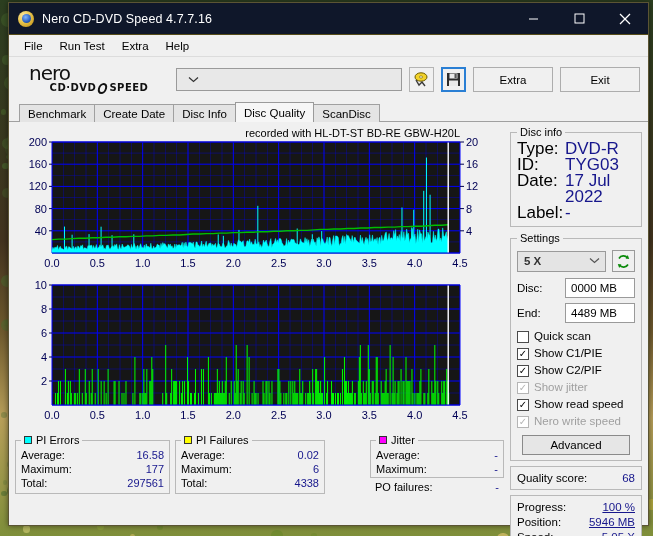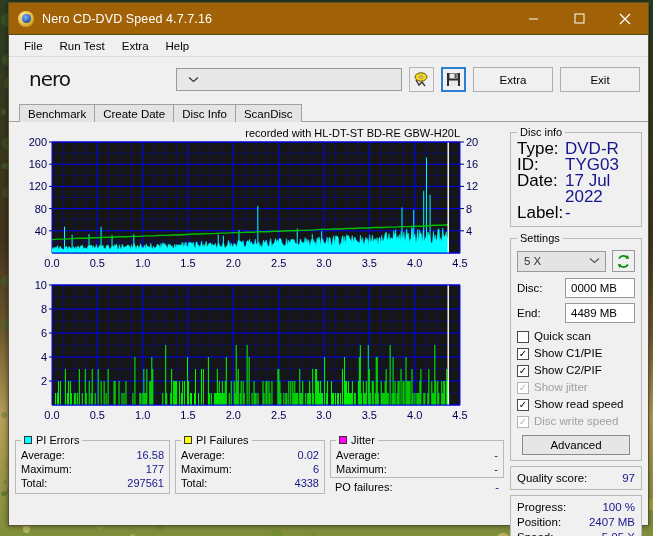--- a/index.html
+++ b/index.html
@@ -23,21 +23,21 @@
   }
   #window {
     position:absolute; left:8px; top:2px; width:641px; height:524px;
     background:#f0f0f0;
     border:1px solid #5b5434;
     display:flex; flex-direction:column;
     box-shadow: 0 0 6px rgba(0,0,0,.5);
   }
   
   #titlebar {
-    height:32px; background:#a16207;
+    height:32px; background:#0f172a;
     display:flex; align-items:center;
     color:#fff; flex:0 0 auto;
     border-bottom:1px solid #564c19;
   }
   #titlebar .appicon {
     width:16px; height:16px; margin:0 8px 0 9px; flex:0 0 auto;
     border-radius:50%;
     background: radial-gradient(circle at 35% 30%, #ffe9a0 0%, #e8c44c 45%, #b8860b 100%);
     position:relative;
   }
@@ -141,21 +141,21 @@
   fieldset.panel { margin:0; }
   fieldset.panel > legend { font-size:11px; padding:0 3px; }
   .inforow { display:flex; font-size:17px; line-height:16px; }
   .inforow .lbl { width:48px; color:#000; flex:0 0 auto; }
   .inforow .val { color:#16168c; }
   .selrow { display:flex; align-items:center; gap:6px; margin:3px 0 6px 0; }
   .speedsel {
     flex:1 1 auto; height:21px; background:#e4e4e4; border:1px solid #9a9a9a;
     display:flex; align-items:center; padding:0 2px 0 6px; font-size:11.5px; color:#333;
   }
-  .speedsel span.t { flex:1 1 auto; }
+  .speedsel span.t { flex:1 1 auto;font-weight:bold; }
   .iconbtn {
     width:23px; height:22px; border:1px solid #9a9a9a; background:#f0f0f0;
     display:flex; align-items:center; justify-content:center; flex:0 0 auto;
   }
   .fieldrow { display:flex; align-items:center; margin-bottom:5px; }
   .fieldrow .lbl { width:48px; font-size:11.5px; }
   .fieldrow .box {
     flex:1 1 auto; height:20px; border:1px solid #9a9a9a; background:#fff;
     display:flex; align-items:center; padding-left:5px; font-size:11.5px; color:#000;
   }
@@ -169,21 +169,21 @@
   .chk.dis .bx { border-color:#b5b5b5; color:#b5b5b5; }
   .advbtn {
     margin:5px auto 0 auto; width:108px; height:20px;
     border:1px solid #8a8a8a; background:#e6e6e6;
     display:flex; align-items:center; justify-content:center; font-size:11.5px;
   }
   .qrow { display:flex; justify-content:space-between; font-size:11.5px; align-items:center; }
   .qrow .v { color:#16168c; }
   .prow { display:flex; justify-content:space-between; font-size:11.5px; line-height:15px; }
   .prow .k { color:#000; }
-  .prow .v { color:#16168c; }
+  .prow .v { color:#16168c;text-decoration:underline; }
 </style>
 </head>
 <body>
 
 <div id="desktop">
     <div class="flower" style="width: 11.9889px; height: 11.9889px; left: 312.34px; top: 477.282px; background: rgb(201, 182, 58); opacity: 0.48;"></div>
     <div class="flower" style="width: 7.49926px; height: 7.49926px; left: 237.373px; top: 508.822px; background: rgb(201, 182, 58); opacity: 0.54;"></div>
     <div class="flower" style="width: 3.14457px; height: 3.14457px; left: 557.832px; top: 504.897px; background: rgb(242, 231, 138); opacity: 0.79;"></div>
     <div class="flower" style="width: 4.58953px; height: 4.58953px; left: 16.5458px; top: 496.398px; background: rgb(143, 163, 60); opacity: 0.54;"></div>
     <div class="flower" style="width: 7.19581px; height: 7.19581px; left: 291.873px; top: 505.058px; background: rgb(233, 216, 74); opacity: 0.48;"></div>
@@ -289,20 +289,25 @@
   <div id="menubar">
     <div class="mi">File</div>
     <div class="mi">Run Test</div>
     <div class="mi">Extra</div>
     <div class="mi">Help</div>
   </div>
 
   <div id="toolbar">
     <div class="logo">
       <div class="l1">nero</div>
+      <div class="l2">
+        <span>CD·DVD</span>
+        <span class="disc"></span>
+        <span>SPEED</span>
+      </div>
     </div>
 
     <div class="drivesel">
       <div class="chev">
         <svg width="11" height="7" viewBox="0 0 11 7">
             <polyline points="1,1.5 5.5,5.5 10,1.5" fill="none" stroke="#333" stroke-width="1.2"></polyline>
           </svg>
       </div>
     </div>
 
@@ -324,20 +329,21 @@
     </div>
 
     <div class="bigbtn">Extra</div>
     <div class="bigbtn">Exit</div>
   </div>
 
   <div id="tabstrip">
     <div class="tab">Benchmark</div>
     <div class="tab">Create Date</div>
     <div class="tab">Disc Info</div>
+    <div class="tab active">Disc Quality</div>
     <div class="tab">ScanDisc</div>
   </div>
 
   <div id="body">
 
     <div id="leftcol">
 
       <div class="chartwrap">
         <svg id="chart1" width="486" height="150" viewBox="0 0 486 150">
             <text x="445" y="12" text-anchor="end" font-size="11" font-family="&quot;Liberation Sans&quot;, sans-serif" fill="#000">recorded with HL-DT-ST BD-RE  GBW-H20L</text>
@@ -787,21 +793,21 @@
           <div class="krow">
             <span class="k">Maximum:</span>
             <span class="v">6</span>
           </div>
           <div class="krow">
             <span class="k">Total:</span>
             <span class="v">4338</span>
           </div>
         </fieldset>
 
-        <div style="flex:1 1 auto; min-width:0;">
+        <div style="flex:1 1 auto; min-width:0;margin-left:40px;">
           <fieldset class="grp" style="padding-bottom:1px">
             <legend>
               <span class="swatch" id="sw-jit" style="background: rgb(255, 0, 255);"></span>
               <span>Jitter</span>
             </legend>
             <div class="krow">
               <span class="k">Average:</span>
               <span class="v">-</span>
             </div>
             <div class="krow">
@@ -885,41 +891,41 @@
         <div class="chk dis">
           <span class="bx">✓</span>
           <span>Show jitter</span>
         </div>
         <div class="chk">
           <span class="bx">✓</span>
           <span>Show read speed</span>
         </div>
         <div class="chk dis">
           <span class="bx">✓</span>
-          <span>Disc write speed</span>
+          <span>Nero write speed</span>
         </div>
 
         <div class="advbtn">Advanced</div>
       </fieldset>
 
       <div class="panel" style="padding:5px 6px">
         <div class="qrow">
           <span>Quality score:</span>
-          <span class="v">97</span>
+          <span class="v">68</span>
         </div>
       </div>
 
       <div class="panel" style="padding:4px 6px; margin-top:auto">
         <div class="prow">
           <span class="k">Progress:</span>
           <span class="v">100 %</span>
         </div>
         <div class="prow">
           <span class="k">Position:</span>
-          <span class="v">2407 MB</span>
+          <span class="v">5946 MB</span>
         </div>
         <div class="prow">
           <span class="k">Speed:</span>
           <span class="v">5.05 X</span>
         </div>
       </div>
     </div>
   </div>
 </div>
 

